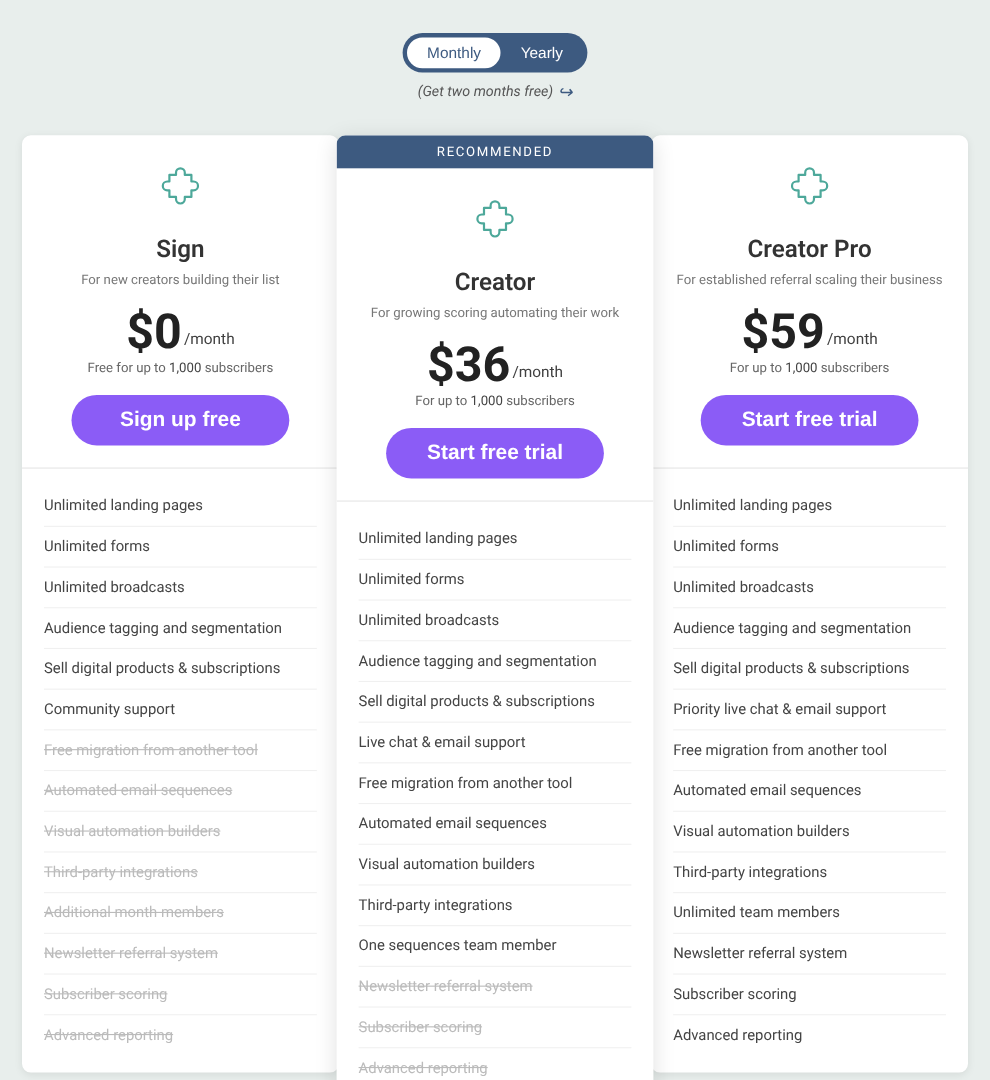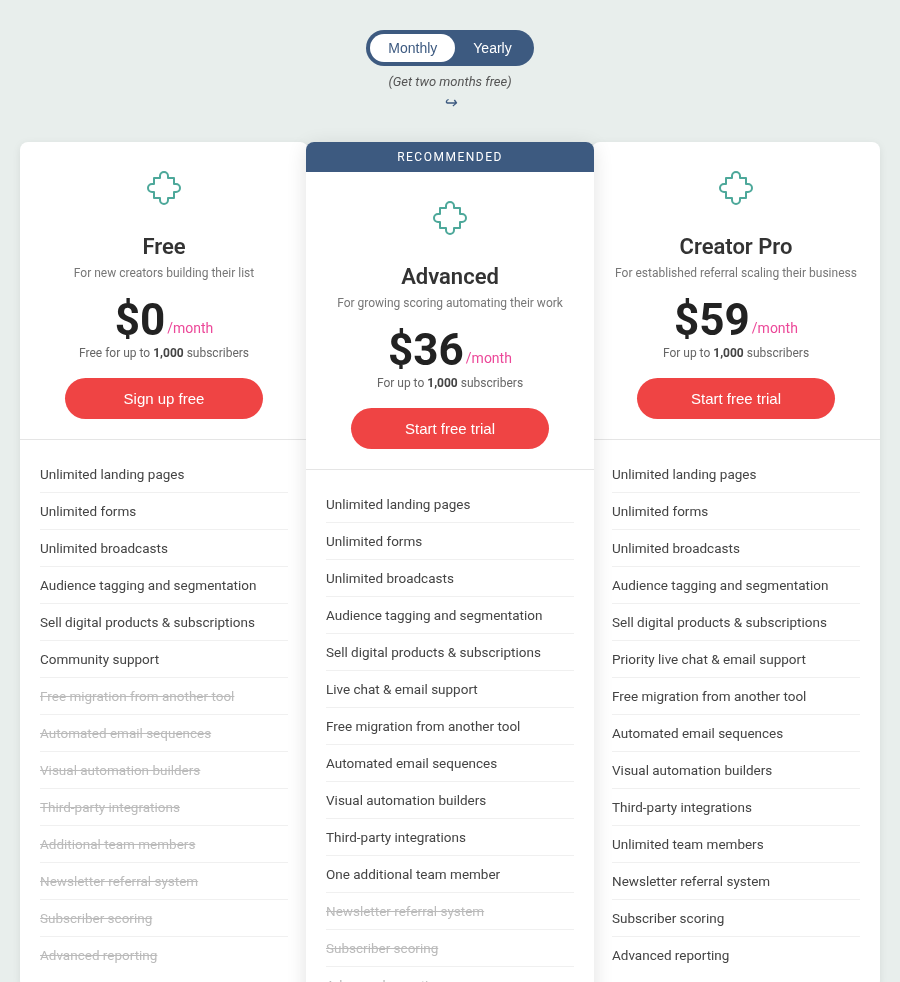--- a/index.html
+++ b/index.html
@@ -41,21 +41,20 @@
     }
 
     .promo-text {
       color: #555;
       font-size: 13px;
       margin-top: 8px;
       display: flex;
       align-items: center;
       gap: 4px;
       font-style: italic;
-      flex-direction: column;
     }
     .promo-arrow {
       font-size: 16px;
       color: #3d5a80;
     }
 
     .plans-container {
       display: flex;
       align-items: flex-start;
       gap: 0;
@@ -126,44 +125,44 @@
 
     .price-amount {
       font-size: 44px;
       font-weight: 700;
       color: #222;
       line-height: 1;
     }
 
     .price-period {
       font-size: 14px;
-      color: #ec4899;
+      color: #404040;
       margin-bottom: 6px;
     }
 
     .price-note {
       font-size: 12px;
       color: #666;
       margin-bottom: 18px;
     }
 
     .price-note strong {
-      font-weight: 700;
+      font-weight: 400;
       color: #444;
     }
 
     .plan-btn {
       display: inline-block;
       padding: 12px 32px;
       border-radius: 30px;
-      font-size: 15px;
-      font-weight: 400;
+      font-size: 19px;
+      font-weight: 700;
       cursor: pointer;
       border: none;
-      background: #ef4444;
+      background: #8b5cf6;
       color: white;
       width: 80%;
     }
 
     .plan-features {
       padding: 16px 20px;
     }
 
     .feature-item {
       padding: 10px 0;
@@ -200,21 +199,21 @@
   <span>(Get two months free)</span>
   <span class="promo-arrow">↪</span>
 </div>
 
 <div class="plans-container" id="plans-container">
 <div class="plan-card">
     <div class="plan-top">
       <div class="plan-icon"><svg class="puzzle-icon" viewBox="0 0 48 48" fill="none" xmlns="http://www.w3.org/2000/svg">
     <path d="M20 10c0-2.2 1.8-4 4-4s4 1.8 4 4v2h6v6h2c2.2 0 4 1.8 4 4s-1.8 4-4 4h-2v6h-6v2c0 2.2-1.8 4-4 4s-4-1.8-4-4v-2h-6v-6h-2c-2.2 0-4-1.8-4-4s1.8-4 4-4h2v-6h6v-2z" stroke="#4da89a" stroke-width="2" stroke-linejoin="round" fill="none"></path>
   </svg></div>
-      <div class="plan-name">Free</div>
+      <div class="plan-name">Sign</div>
       <div class="plan-desc">For new creators building their list</div>
       <div class="plan-price">
         <span class="price-amount">$0</span>
         <span class="price-period">/month</span>
       </div>
       <div class="price-note">
         Free for up to <strong>1,000</strong> subscribers
       </div>
       <button class="plan-btn">Sign up free</button>
     </div>
@@ -222,33 +221,33 @@
   <div class="feature-item">Unlimited landing pages</div>
         <div class="feature-item">Unlimited forms</div>
         <div class="feature-item">Unlimited broadcasts</div>
         <div class="feature-item">Audience tagging and segmentation</div>
         <div class="feature-item">Sell digital products &amp; subscriptions</div>
         <div class="feature-item">Community support</div>
         <div class="feature-item unavailable">Free migration from another tool</div>
         <div class="feature-item unavailable">Automated email sequences</div>
         <div class="feature-item unavailable">Visual automation builders</div>
         <div class="feature-item unavailable">Third-party integrations</div>
-        <div class="feature-item unavailable">Additional team members</div>
+        <div class="feature-item unavailable">Additional month members</div>
         <div class="feature-item unavailable">Newsletter referral system</div>
         <div class="feature-item unavailable">Subscriber scoring</div>
         <div class="feature-item unavailable">Advanced reporting</div>
       </div>
     </div>
     <div class="plan-card recommended">
       <div class="recommended-header">RECOMMENDED</div>
     <div class="plan-top">
       <div class="plan-icon"><svg class="puzzle-icon" viewBox="0 0 48 48" fill="none" xmlns="http://www.w3.org/2000/svg">
     <path d="M20 10c0-2.2 1.8-4 4-4s4 1.8 4 4v2h6v6h2c2.2 0 4 1.8 4 4s-1.8 4-4 4h-2v6h-6v2c0 2.2-1.8 4-4 4s-4-1.8-4-4v-2h-6v-6h-2c-2.2 0-4-1.8-4-4s1.8-4 4-4h2v-6h6v-2z" stroke="#4da89a" stroke-width="2" stroke-linejoin="round" fill="none"></path>
   </svg></div>
-      <div class="plan-name">Advanced</div>
+      <div class="plan-name">Creator</div>
       <div class="plan-desc">For growing scoring automating their work</div>
       <div class="plan-price">
         <span class="price-amount">$36</span>
         <span class="price-period">/month</span>
       </div>
       <div class="price-note">
         For up to <strong>1,000</strong> subscribers
       </div>
       <button class="plan-btn">Start free trial</button>
     </div>
@@ -256,21 +255,21 @@
   <div class="feature-item">Unlimited landing pages</div>
         <div class="feature-item">Unlimited forms</div>
         <div class="feature-item">Unlimited broadcasts</div>
         <div class="feature-item">Audience tagging and segmentation</div>
         <div class="feature-item">Sell digital products &amp; subscriptions</div>
         <div class="feature-item">Live chat &amp; email support</div>
         <div class="feature-item">Free migration from another tool</div>
         <div class="feature-item">Automated email sequences</div>
         <div class="feature-item">Visual automation builders</div>
         <div class="feature-item">Third-party integrations</div>
-        <div class="feature-item">One additional team member</div>
+        <div class="feature-item">One sequences team member</div>
         <div class="feature-item unavailable">Newsletter referral system</div>
         <div class="feature-item unavailable">Subscriber scoring</div>
         <div class="feature-item unavailable">Advanced reporting</div>
       </div>
     </div>
     <div class="plan-card">
     <div class="plan-top">
       <div class="plan-icon"><svg class="puzzle-icon" viewBox="0 0 48 48" fill="none" xmlns="http://www.w3.org/2000/svg">
     <path d="M20 10c0-2.2 1.8-4 4-4s4 1.8 4 4v2h6v6h2c2.2 0 4 1.8 4 4s-1.8 4-4 4h-2v6h-6v2c0 2.2-1.8 4-4 4s-4-1.8-4-4v-2h-6v-6h-2c-2.2 0-4-1.8-4-4s1.8-4 4-4h2v-6h6v-2z" stroke="#4da89a" stroke-width="2" stroke-linejoin="round" fill="none"></path>
   </svg></div>

